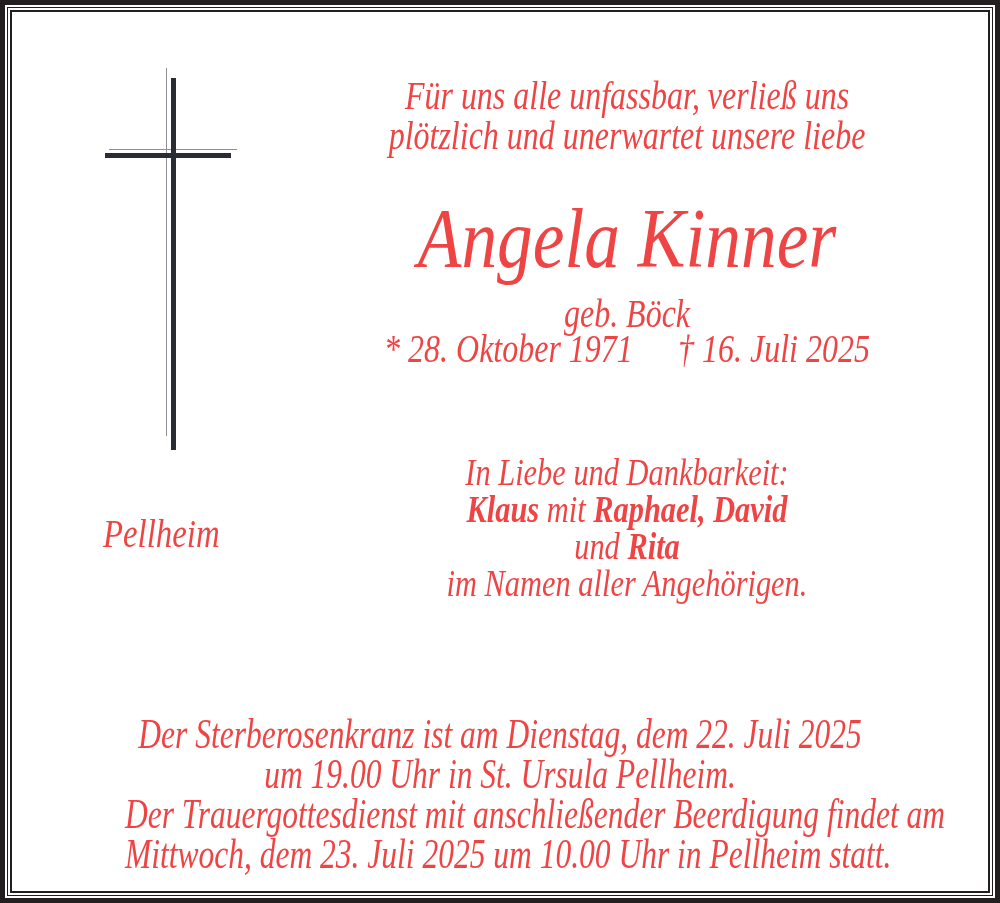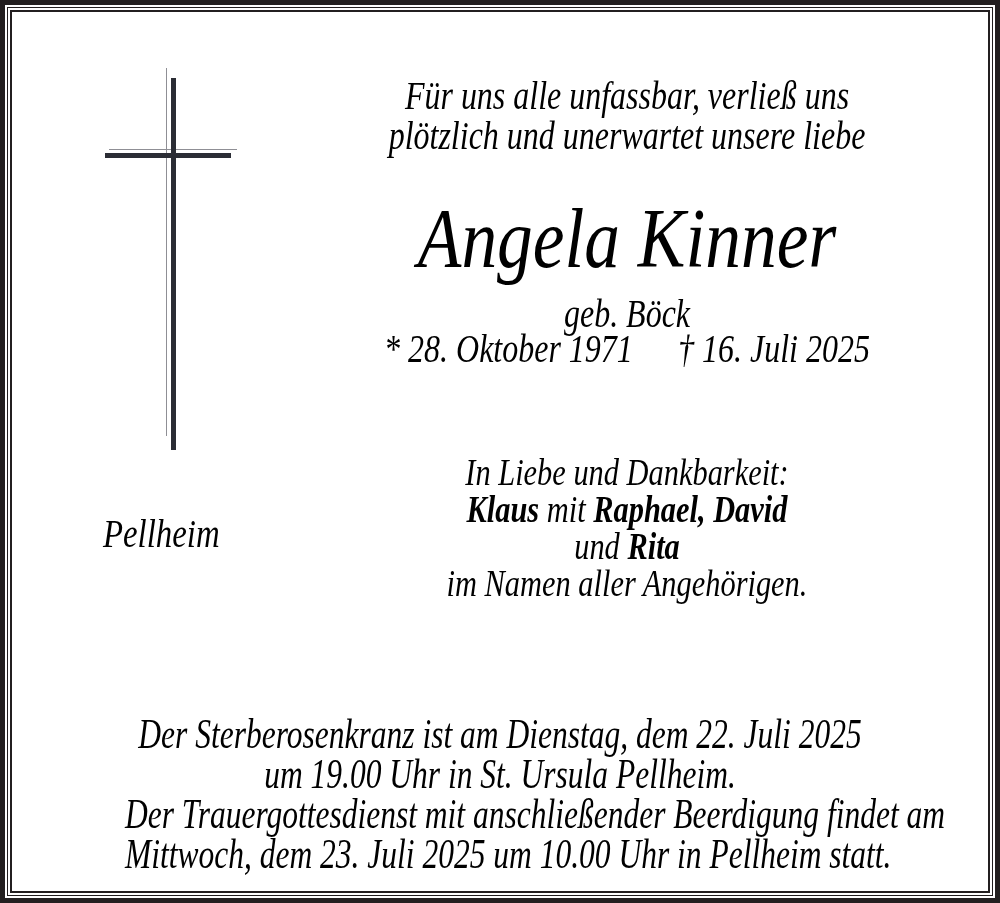--- a/index.html
+++ b/index.html
@@ -7,21 +7,21 @@
     padding: 0;
     background: #ffffff;
   }
   .page {
     position: relative;
     width: 1000px;
     height: 903px;
     background: #ffffff;
     font-family: "Liberation Serif", "DejaVu Serif", serif;
     font-style: italic;
-    color: #000000;
+    color: #ef4444;
     overflow: hidden;
   }
   
   .frame-outer {
     position: absolute;
     inset: 0;
     border: 5px solid #231f20;
     pointer-events: none;
   }
   .frame-mid {

